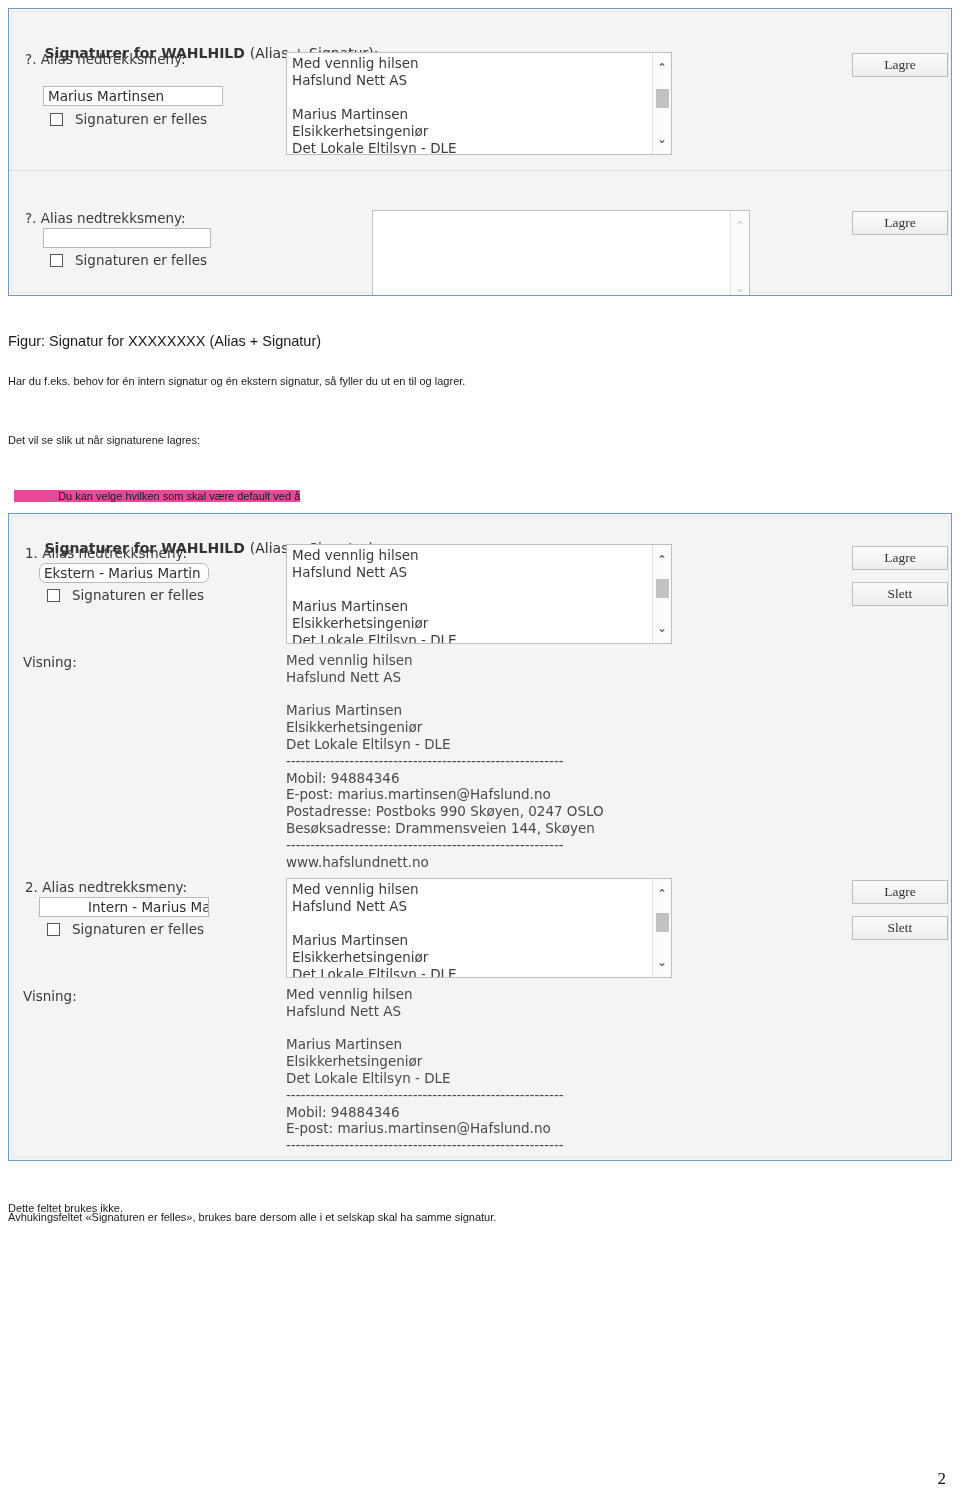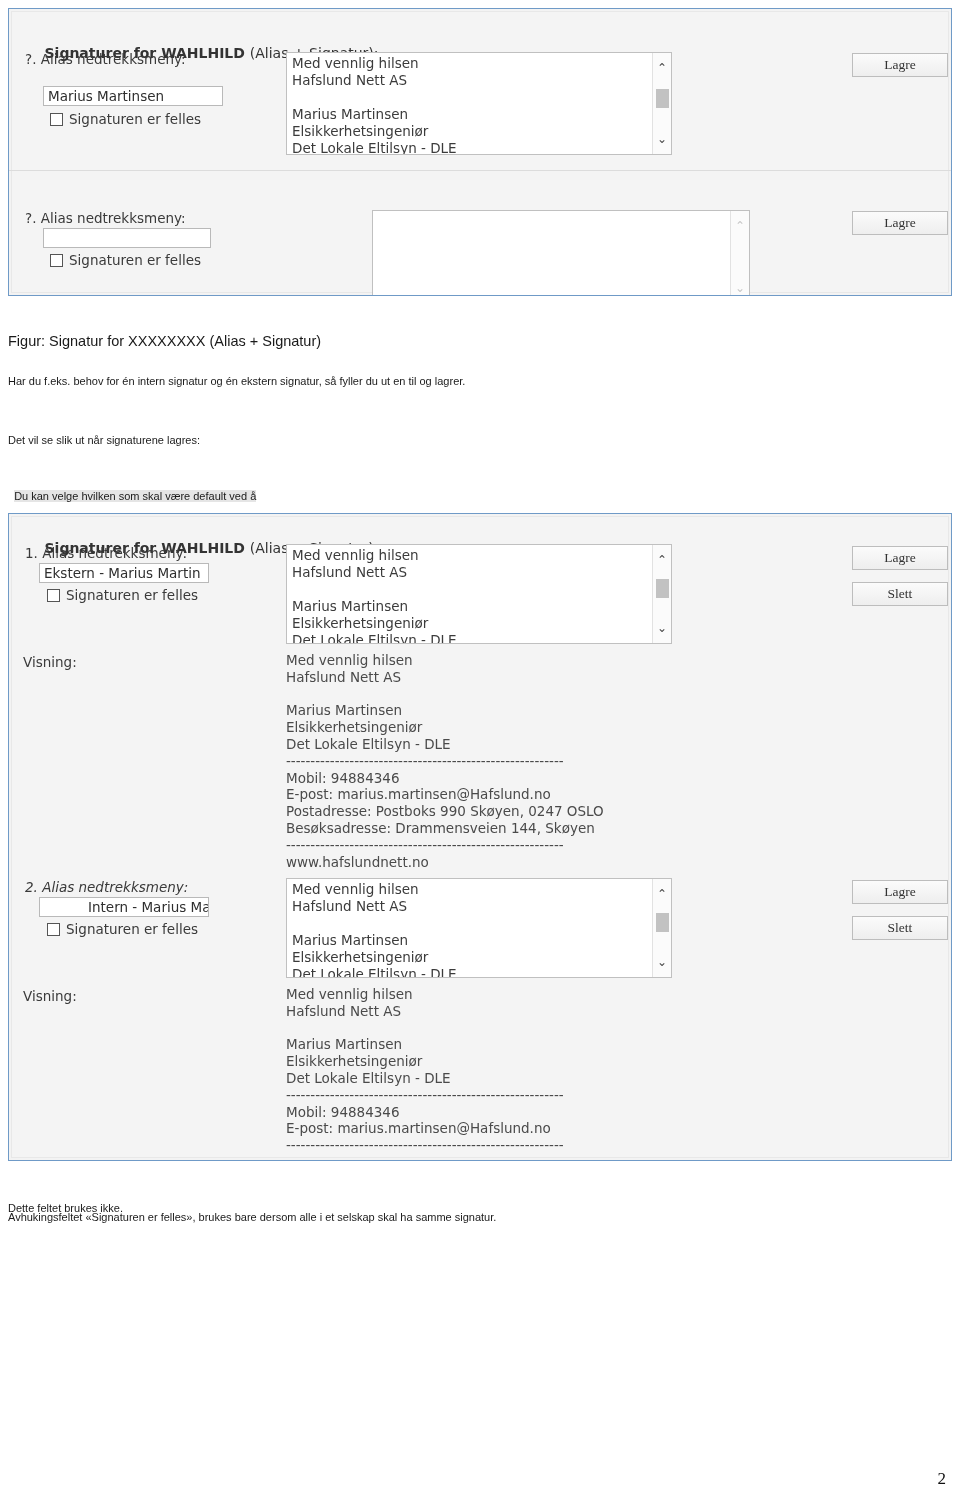--- a/index.html
+++ b/index.html
@@ -41,21 +41,21 @@
   
   .alias-box{
     position:absolute;box-sizing:border-box;
     background:#ffffff;border:1px solid #b9b9b9;
     font-family:"DejaVu Sans", sans-serif;
     font-size:13.5px;color:#2f2f2f;
     padding:1px 4px;white-space:nowrap;overflow:hidden;
   }
 
   
-  .cb-row{position:absolute;display:flex;align-items:center;gap:6px;}
+  .cb-row{position:absolute;display:flex;align-items:center;gap:12px;}
   .cb{
     width:13px;height:13px;box-sizing:border-box;
     border:1px solid #555;background:#fff;flex:0 0 auto;
   }
   .cb-lbl{
     font-family:"DejaVu Sans", sans-serif;
     font-size:13.5px;color:#3a3a3a;white-space:nowrap;
   }
 
   
@@ -112,21 +112,21 @@
   
   .doc-p{
     position:absolute;
     font-family:"Liberation Sans", sans-serif;
     color:#1a1a1a;
     font-size:11px;
     line-height:22px;
     white-space:pre;
   }
   .doc-p.small{font-size:14.5px;}
-  .hl{background:#e5e5e5;}
+  .hl{background:#ec4899;padding-left:44px;}
   .pageno{
     position:absolute;right:14px;bottom:14px;
     font-family:"Liberation Serif", serif;
     font-size:17px;color:#111;
   }
 </style>
 </head>
 <body>
 
 <div class="shot" style="left:8px;top:8px;width:944px;height:288px;">
@@ -196,21 +196,21 @@
 
 <div class="shot" style="left:8px;top:513px;width:944px;height:648px;">
   <div class="shot-inner"></div>
 
   <div class="win-head" style="position:absolute;left:16px;top:10px;">
     <span>Signaturer for WAHLHILD </span><span class="thin">(Alias + Signatur):</span>
   </div>
 
   <div class="win-txt" style="position:absolute;left:16px;top:31px;">1. Alias nedtrekksmeny:</div>
 
-  <div class="alias-box" style="left:30px;top:49px;width:170px;height:20px;">Ekstern - Marius Martin</div>
+  <div class="alias-box" style="left:30px;top:49px;width:170px;height:20px;border-radius:7px;">Ekstern - Marius Martin</div>
 
   <div class="cb-row" style="left:38px;top:73px;">
     <span class="cb"></span>
     <span class="cb-lbl">Signaturen er felles</span>
   </div>
 
   <div class="ta" style="left:277px;top:30px;width:386px;height:100px;">
     <div class="body">Med vennlig hilsen
 Hafslund Nett AS
 
@@ -236,21 +236,21 @@
 Mobil: 94884346
 E-post: marius.martinsen@Hafslund.no
 Postadresse: Postboks 990 Skøyen, 0247 OSLO
 Besøksadresse: Drammensveien 144, Skøyen
 ---------------------------------------------------------
 www.hafslundnett.no</div>
 
   <div class="btn" style="left:843px;top:32px;width:96px;height:24px;">Lagre</div>
   <div class="btn" style="left:843px;top:68px;width:96px;height:24px;">Slett</div>
 
-  <div class="win-txt" style="position:absolute;left:16px;top:365px;font-style:italic;">2. Alias nedtrekksmeny:</div>
+  <div class="win-txt" style="position:absolute;left:16px;top:365px;">2. Alias nedtrekksmeny:</div>
 
   <div class="alias-box" style="left:30px;top:383px;width:170px;height:20px;padding-left:48px;">Intern - Marius Martins</div>
 
   <div class="cb-row" style="left:38px;top:407px;">
     <span class="cb"></span>
     <span class="cb-lbl">Signaturen er felles</span>
   </div>
 
   <div class="ta" style="left:277px;top:364px;width:386px;height:100px;">
     <div class="body">Med vennlig hilsen

